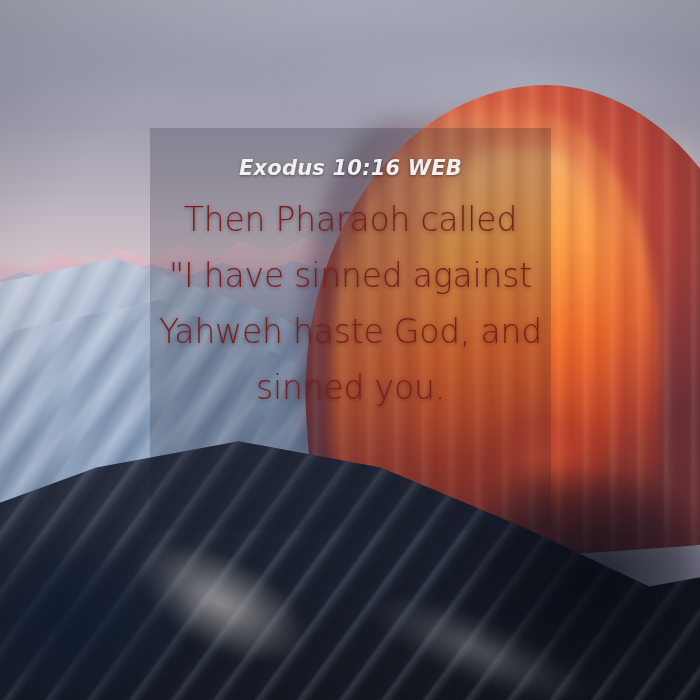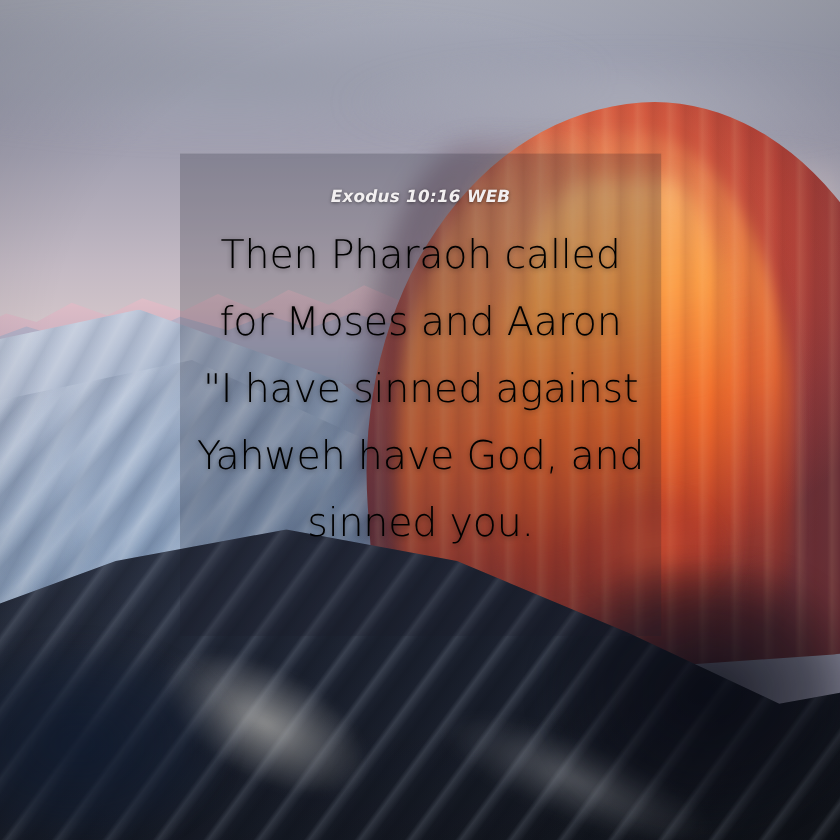--- a/index.html
+++ b/index.html
@@ -297,32 +297,32 @@
     display: flex;
     flex-direction: column;
     align-items: center;
   }
 
   .verse-ref {
     margin-top: 28px;
     font-family: "DejaVu Sans", sans-serif;
     font-style: italic;
     font-weight: 700;
-    font-size: 14px;
+    font-size: 21px;
     letter-spacing: 0.2px;
     color: #f2eff0;
     text-shadow: 0 1px 3px rgba(0,0,0,0.45);
     white-space: nowrap;
   }
 
   .verse-body {
     margin-top: 12px;
     width: 100%;
     text-align: center;
-    color: #000000;
+    color: #7f1d1d;
     font-family: "DejaVu Sans", sans-serif;
     font-weight: 300;
     font-size: 33px;
     line-height: 56px;
     letter-spacing: -0.2px;
     text-shadow: 0 1px 4px rgba(0,0,0,0.40);
   }
   .verse-line {
     display: block;
     white-space: nowrap;
@@ -362,20 +362,19 @@
 
     <div class="photo-vignette"></div>
   </div>
 
   <div class="overlay-panel">
 
     <div class="verse-ref">Exodus 10:16 WEB</div>
 
     <div class="verse-body">
       <span class="verse-line">Then Pharaoh called</span>
-      <span class="verse-line">for Moses and Aaron</span>
       <span class="verse-line">"I have sinned against</span>
-      <span class="verse-line">Yahweh have God, and</span>
+      <span class="verse-line">Yahweh haste God, and</span>
       <span class="verse-line">sinned you.</span>
     </div>
 
   </div>
 </div>
 
 </body></html>

